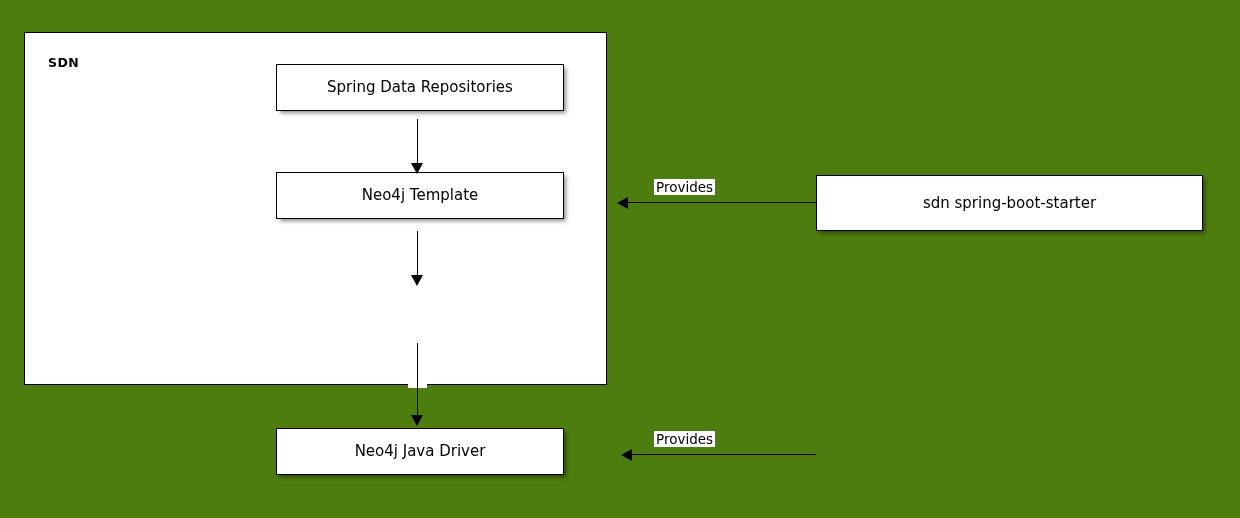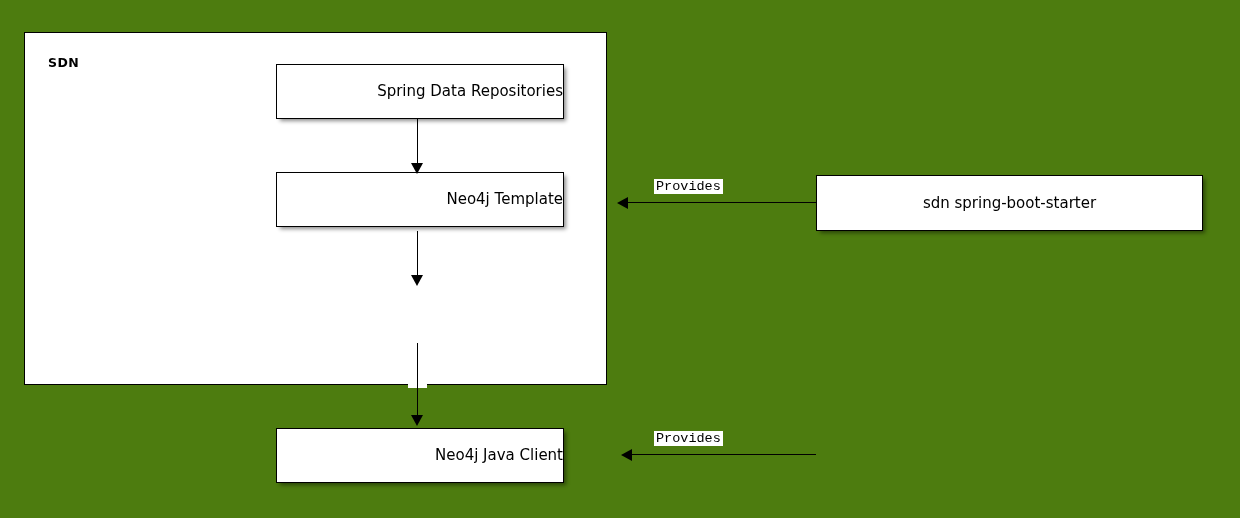--- a/index.html
+++ b/index.html
@@ -63,21 +63,21 @@
   }
   .node .node-label {
     font-size: 15px;
     color: #000000;
     line-height: 1.1;
     text-align: center;
     white-space: nowrap;
   }
 
   
-  .col-center { left: 276px; width: 288px; height: 55px; justify-content: flex-end; }
+  .col-center { left: 276px; width: 288px; height: 47px; }
   #node-spring-data-repositories { top: 64px; }
   #node-neo4j-template          { top: 172px; }
   #node-neo4j-client            { top: 288px; }
   #node-neo4j-java-driver       { top: 428px; }
 
   
   .col-right { left: 816px; width: 387px; height: 56px; }
   #node-sdn-spring-boot-starter { top: 175px; }
   #node-spring-boot-starter     { top: 427px; }
 
@@ -138,21 +138,20 @@
   #conn-h2-head { left: 621px; top: 449px; }
   #label-provides-2 { left: 654px; top: 431px; }
 
   .edge-label {
     position: absolute;
     font-size: 13.5px;
     color: #000000;
     background: #ffffff;
     padding: 0 2px;
     white-space: nowrap;
-    font-family: Liberation Mono, monospace;
   }
 </style>
 </head>
 <body>
 
 <div id="canvas">
 
   <div id="sdn-group"></div>
   <div id="sdn-border-gap"></div>
   <div id="sdn-label">SDN</div>
@@ -161,21 +160,21 @@
   <div class="node col-center" id="node-spring-data-repositories">
     <span class="node-label">Spring Data Repositories</span>
   </div>
 
   <div class="node col-center" id="node-neo4j-template">
     <span class="node-label">Neo4j Template</span>
   </div>
 
 
   <div class="node col-center" id="node-neo4j-java-driver">
-    <span class="node-label">Neo4j Java Client</span>
+    <span class="node-label">Neo4j Java Driver</span>
   </div>
 
   <div class="node col-right" id="node-sdn-spring-boot-starter">
     <span class="node-label">sdn spring-boot-starter</span>
   </div>
 
 
   <div class="vline" id="conn-v1"></div>
   <div class="arrow-down" id="conn-v1-head"></div>
 

